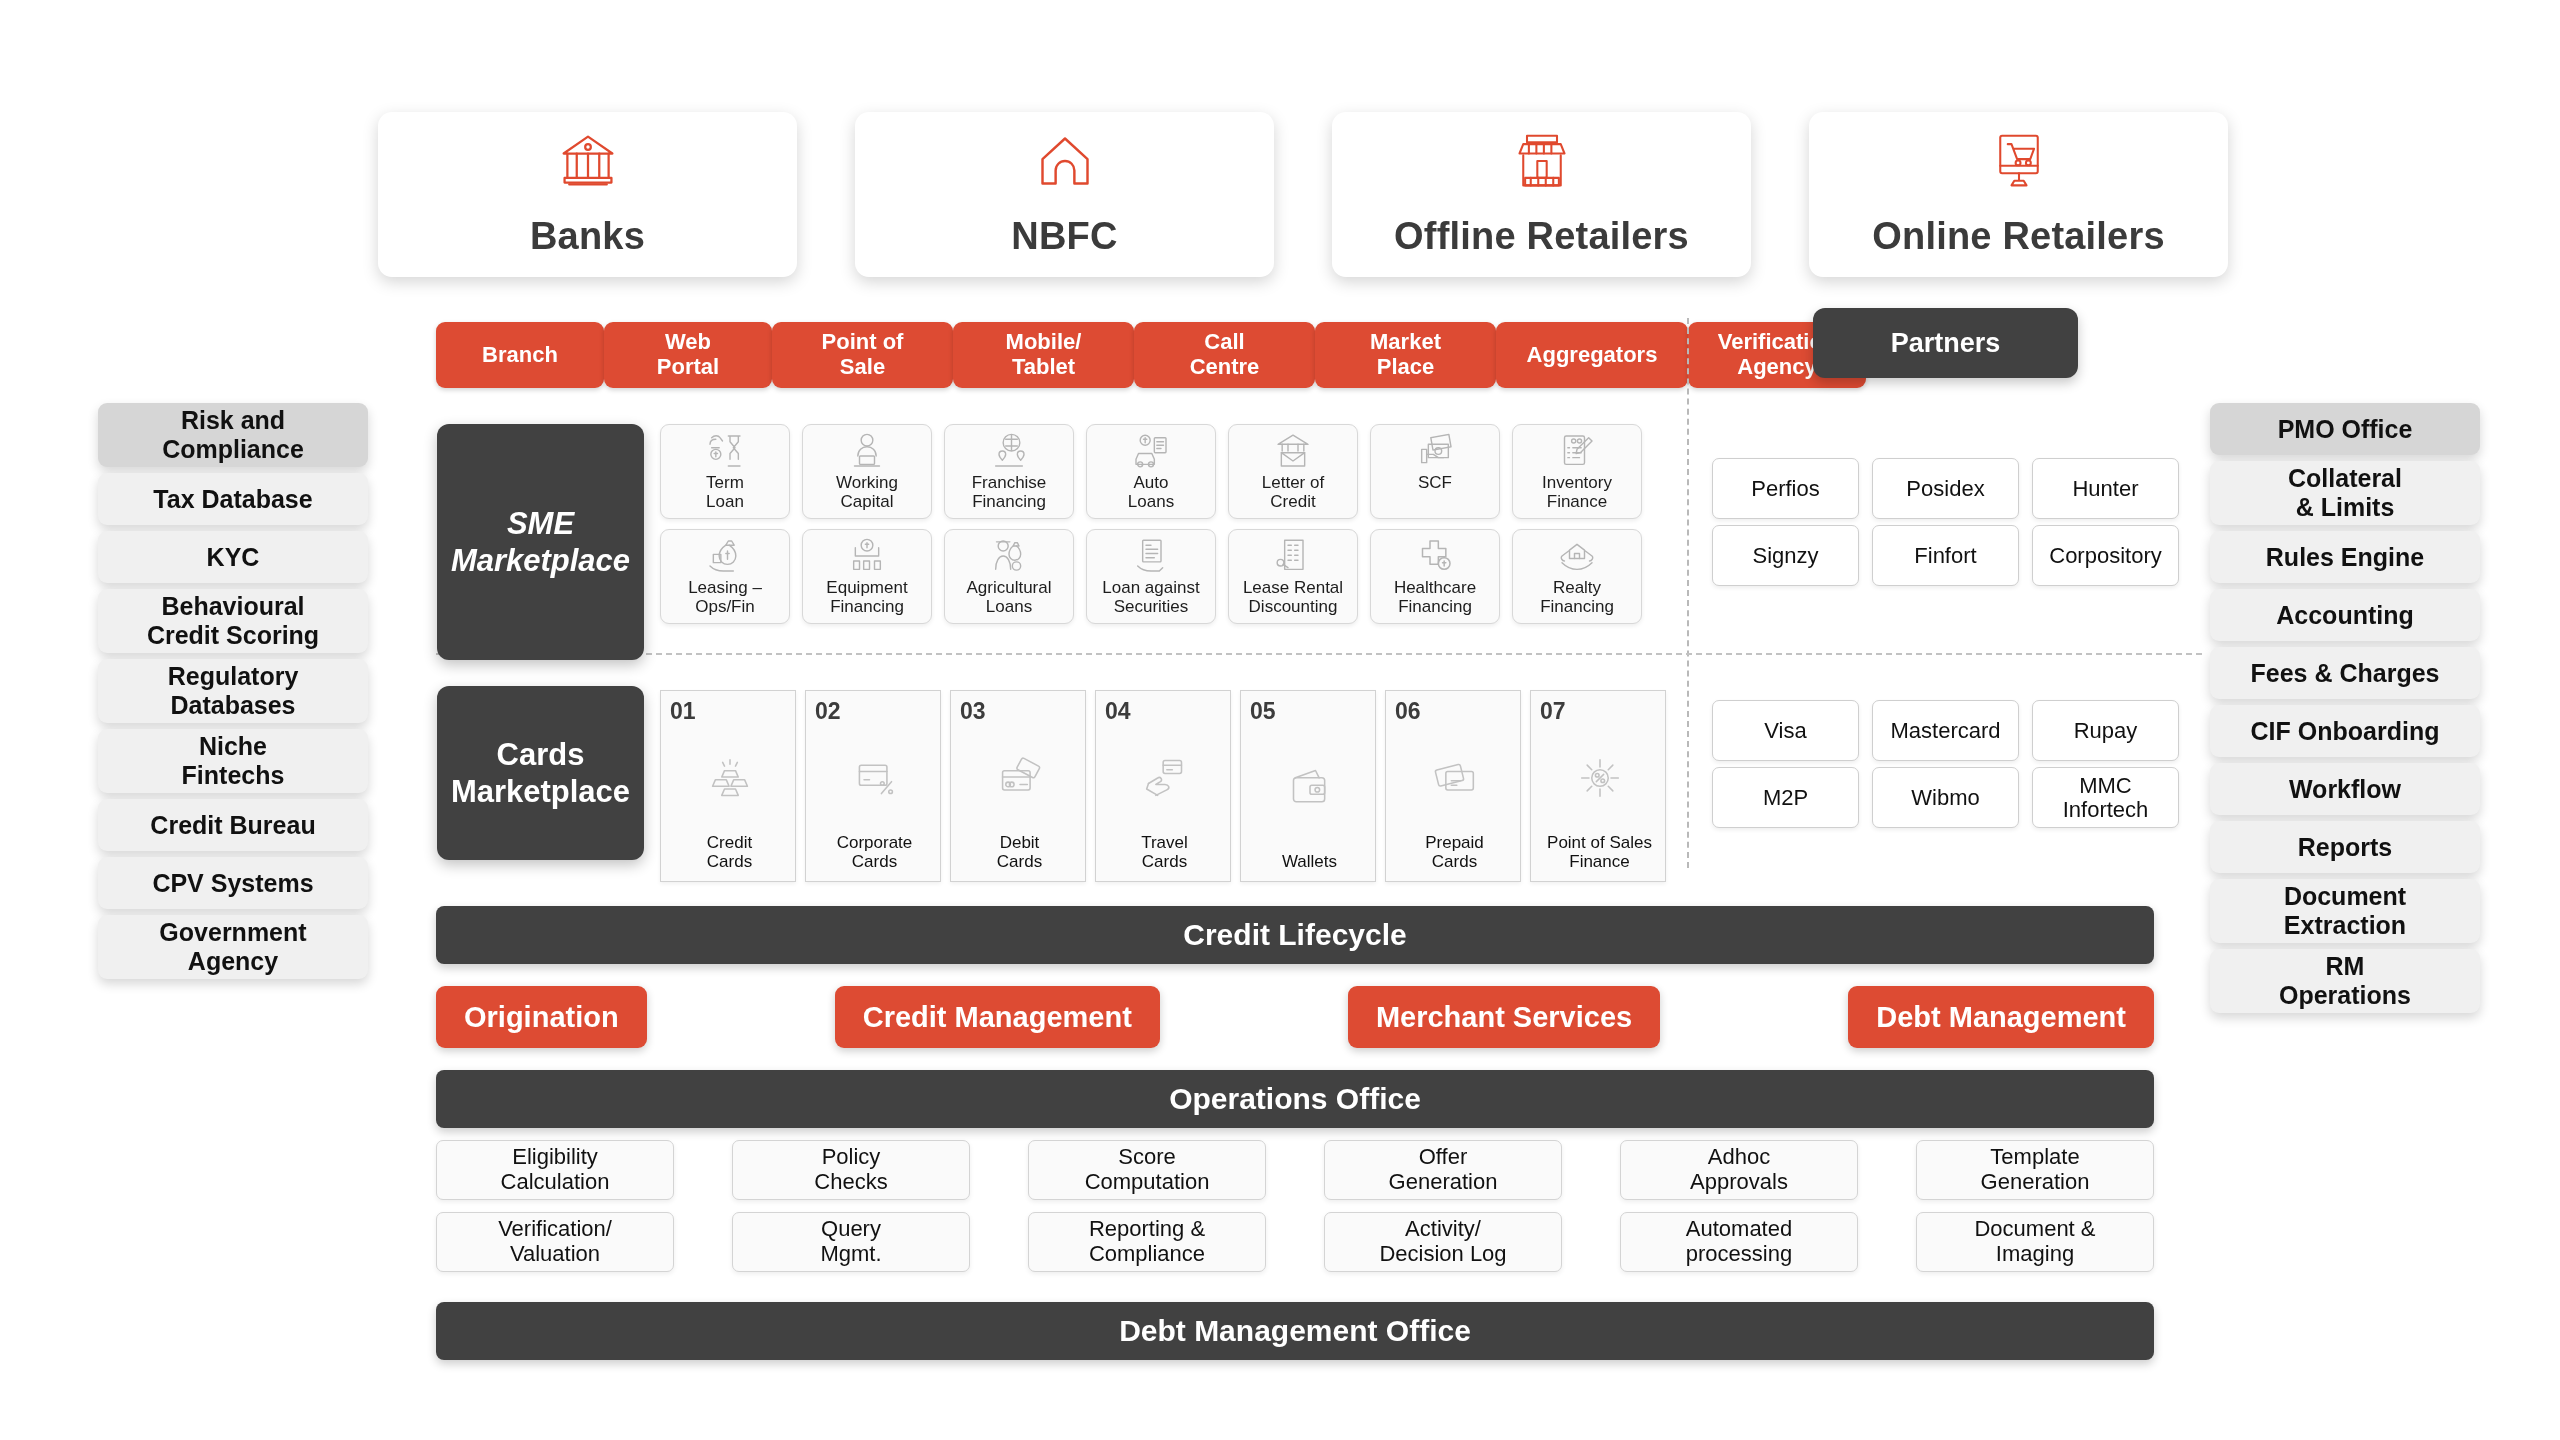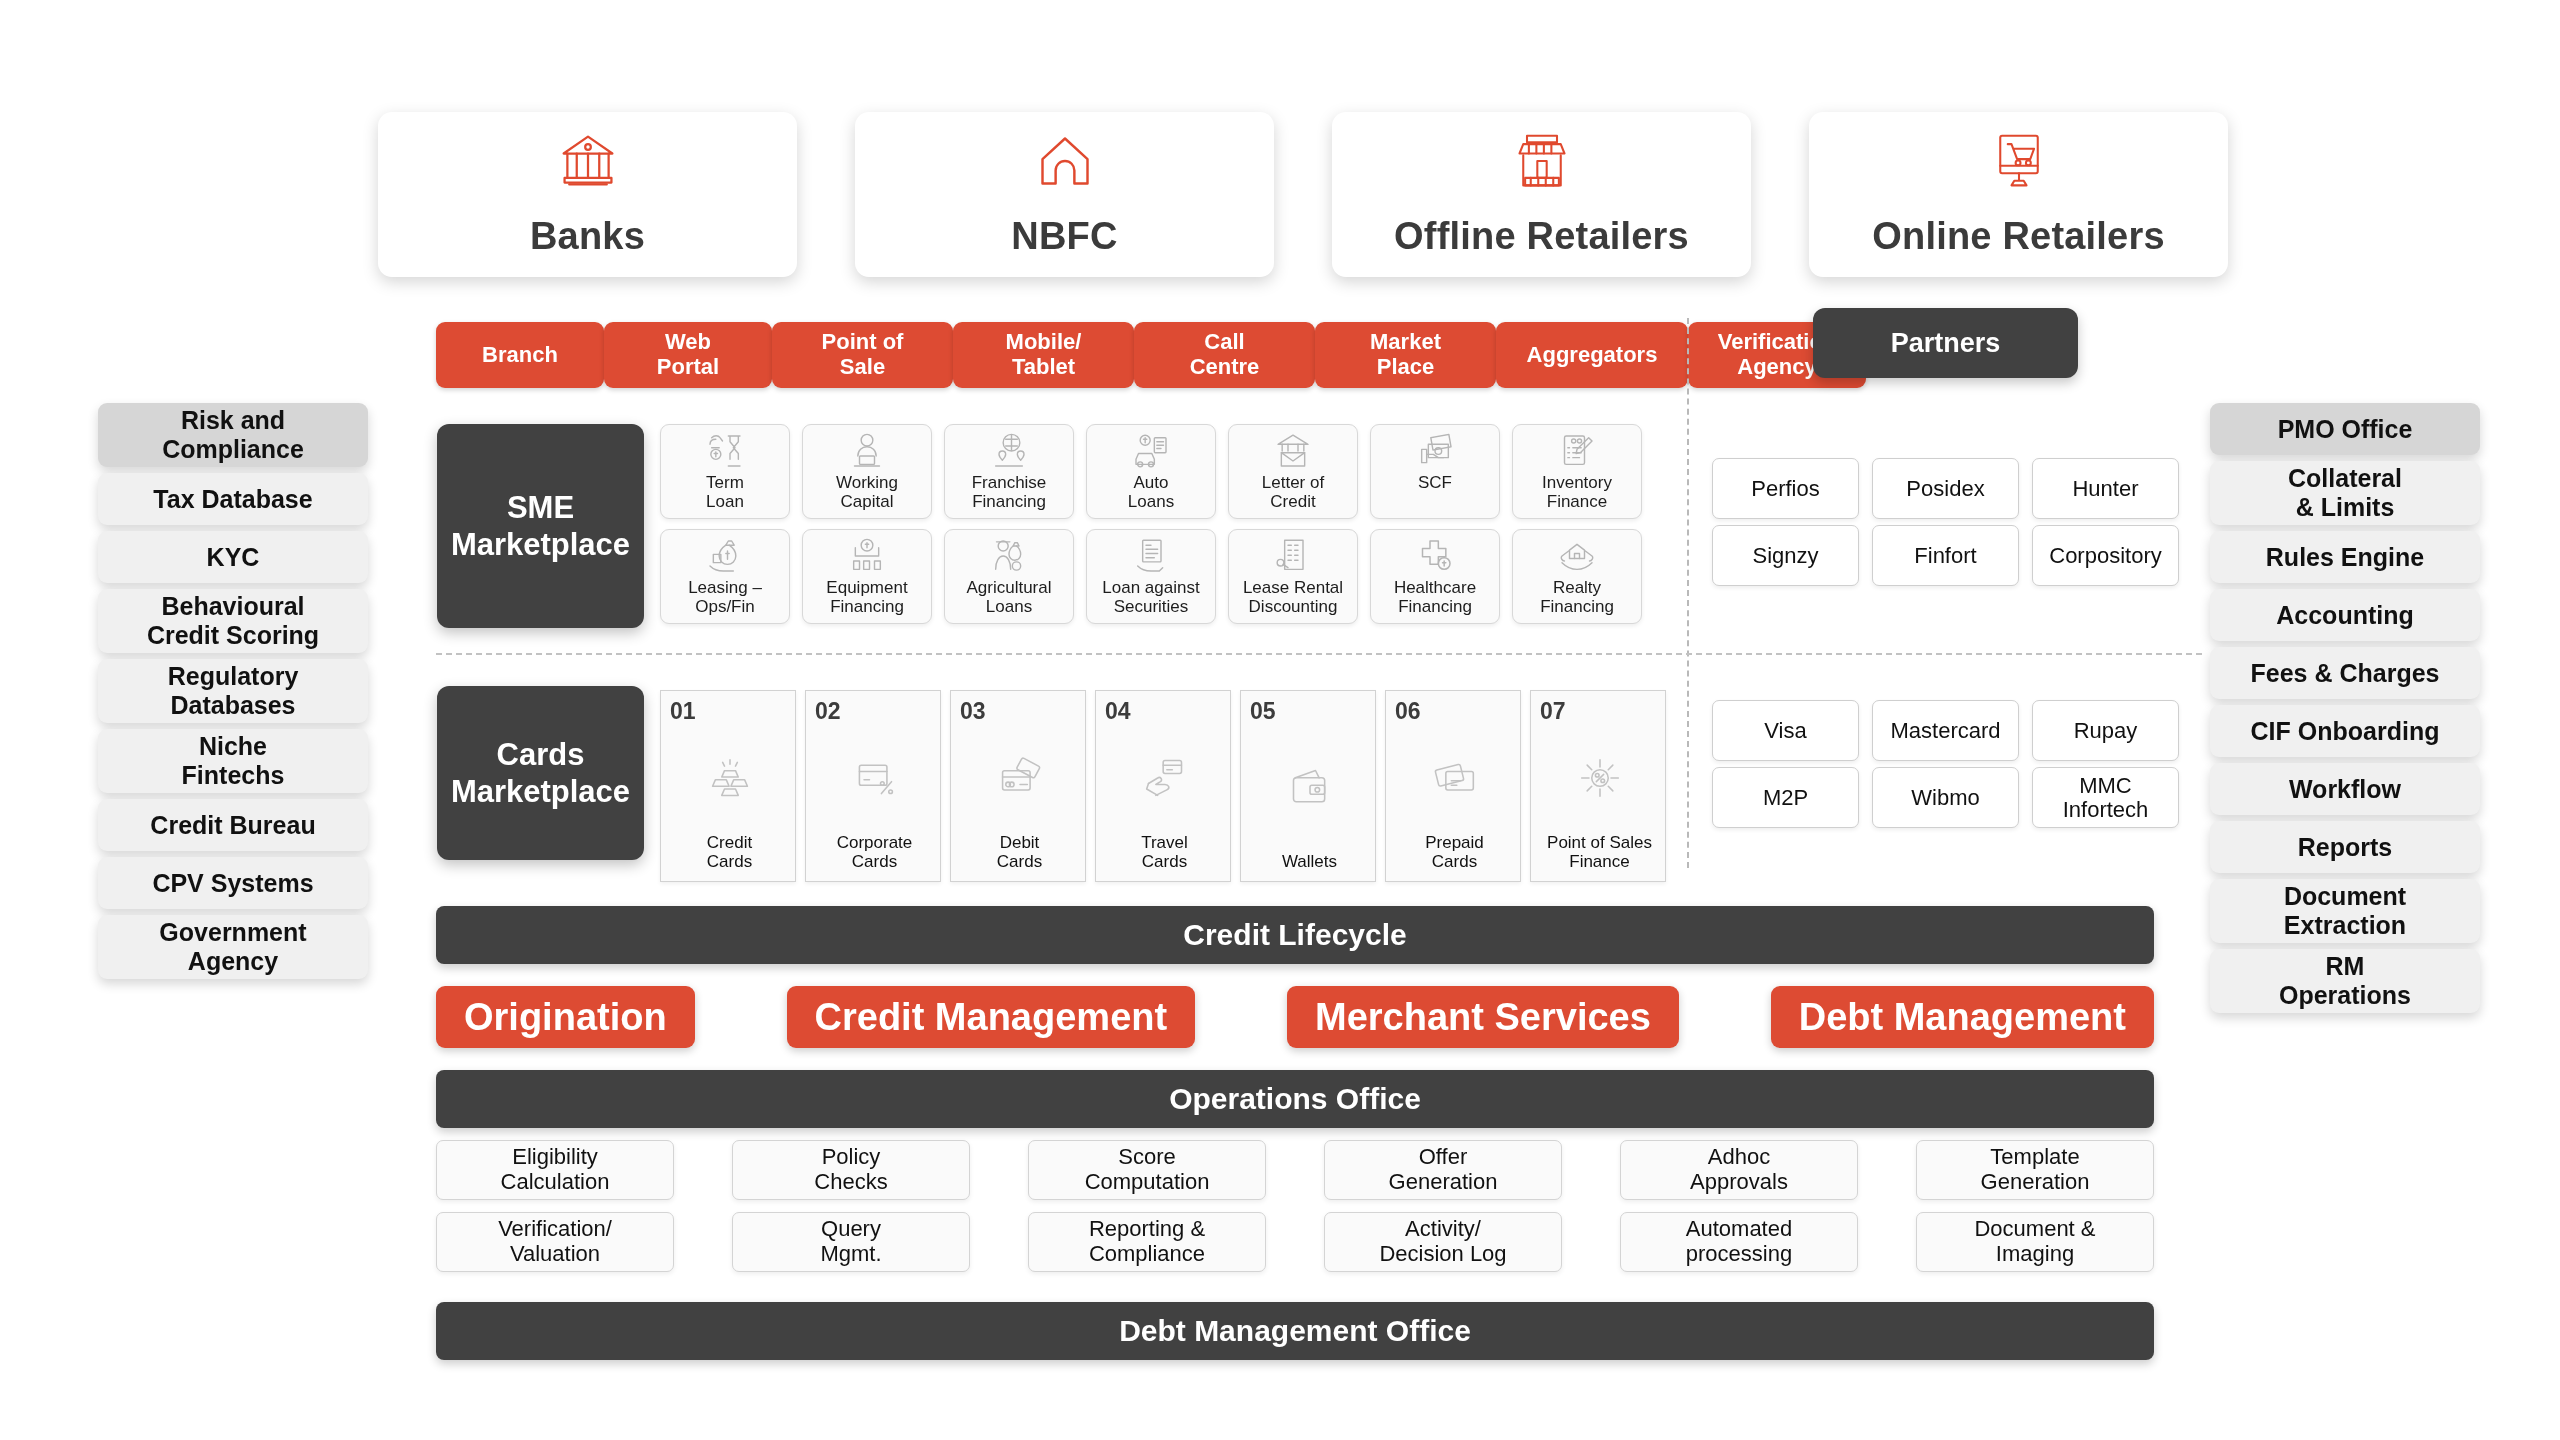--- a/index.html
+++ b/index.html
@@ -46,21 +46,21 @@
   .vdash{position:absolute;left:1687px;top:318px;width:0;height:550px;border-left:2px dashed #b9b9b9;}
   .hdash{position:absolute;left:436px;top:653px;width:1766px;height:0;border-top:2px dashed #c2c2c2;}
 
   
   .mkt-block{
     position:absolute;background:#414141;color:#fff;border-radius:12px;
     display:flex;align-items:center;justify-content:center;text-align:center;
     font-size:31px;font-weight:bold;line-height:1.2;
     box-shadow:0 5px 14px rgba(0,0,0,.24);
   }
-  #sme-block{left:437px;top:424px;width:207px;height:204px;}
+  #sme-block{left:437px;top:424px;width:207px;height:236px;font-style:italic;}
   #cards-block{left:437px;top:686px;width:207px;height:174px;}
 
   
   .sme-grid{position:absolute;left:660px;top:424px;width:1010px;}
   .sme-line{display:flex;gap:12px;margin-bottom:10px;}
   .tile{
     width:130px;height:95px;background:#fafafa;border:1px solid #d8d8d8;border-radius:9px;
     display:flex;flex-direction:column;align-items:center;justify-content:flex-start;
     padding-top:6px;box-sizing:border-box;
     box-shadow:0 2px 4px rgba(0,0,0,.07);
@@ -121,21 +121,21 @@
   }
   #bar-lifecycle{top:906px;}
   #bar-ops{top:1070px;}
   #bar-debt{top:1302px;}
 
   
   .life-row{position:absolute;left:436px;top:986px;width:1718px;height:62px;display:flex;justify-content:space-between;}
   .life{
     background:#dd4b33;color:#fff;border-radius:9px;
     display:flex;align-items:center;justify-content:center;
-    font-size:38px;font-weight:bold;padding:3px 28px;
+    font-size:29px;font-weight:bold;padding:3px 28px;
     box-shadow:0 3px 8px rgba(0,0,0,.2);
   }
 
   
   .ops-grid{position:absolute;left:436px;top:1140px;width:1718px;}
   .ops-line{display:flex;justify-content:space-between;margin-bottom:12px;}
   .ops{
     width:236px;height:58px;background:#fafafa;border:1px solid #d4d4d4;border-radius:7px;
     display:flex;align-items:center;justify-content:center;text-align:center;
     font-size:22px;color:#111;line-height:1.12;

